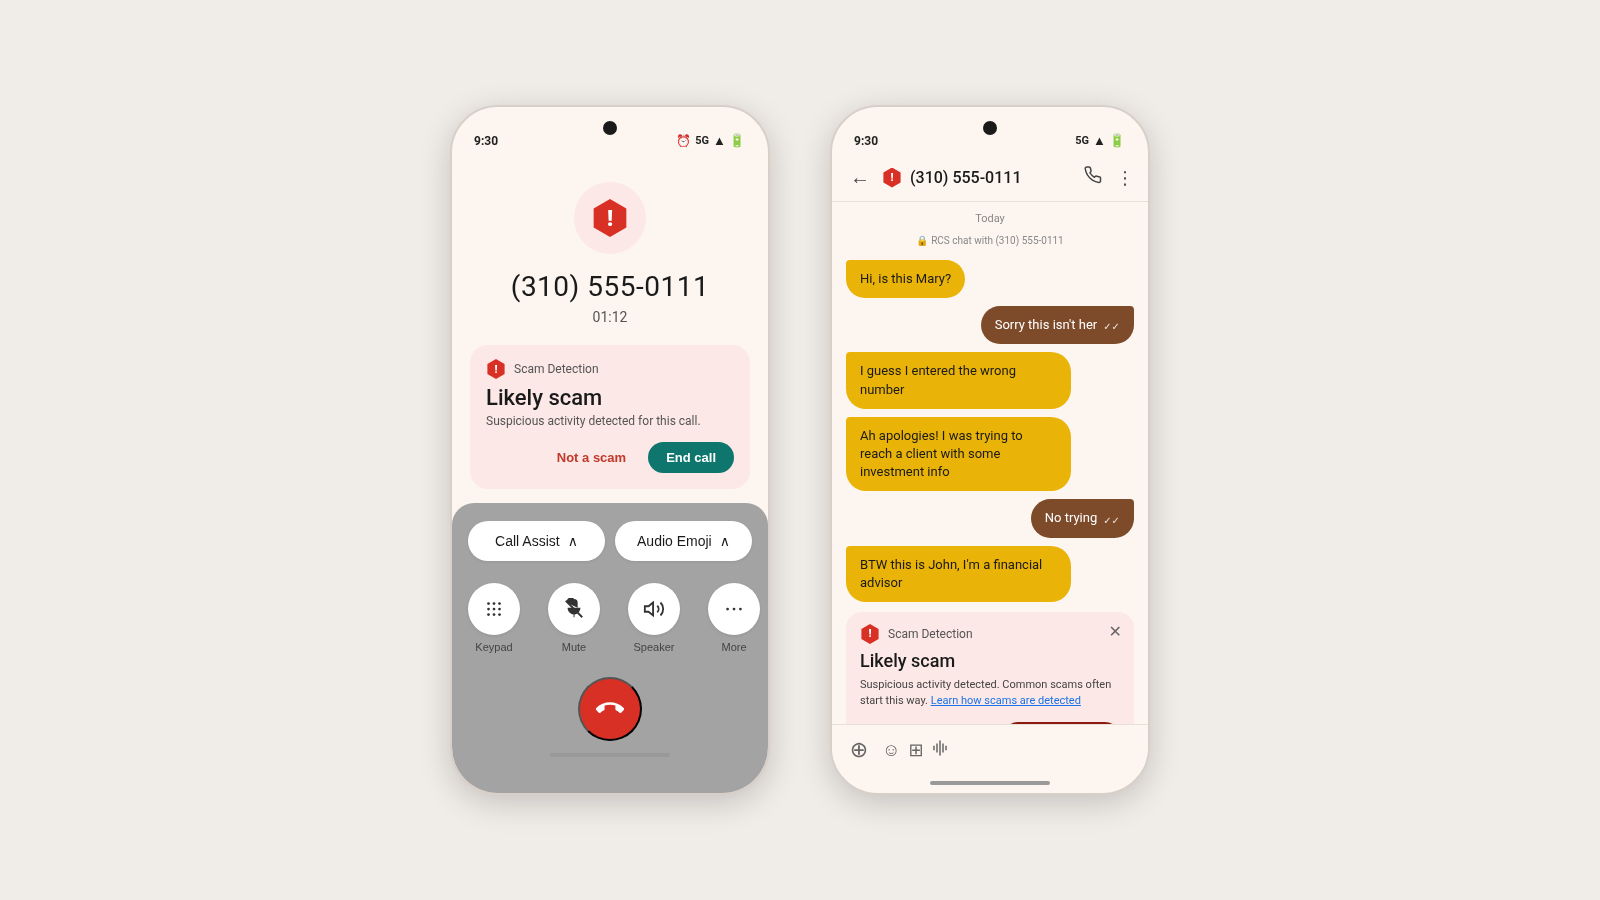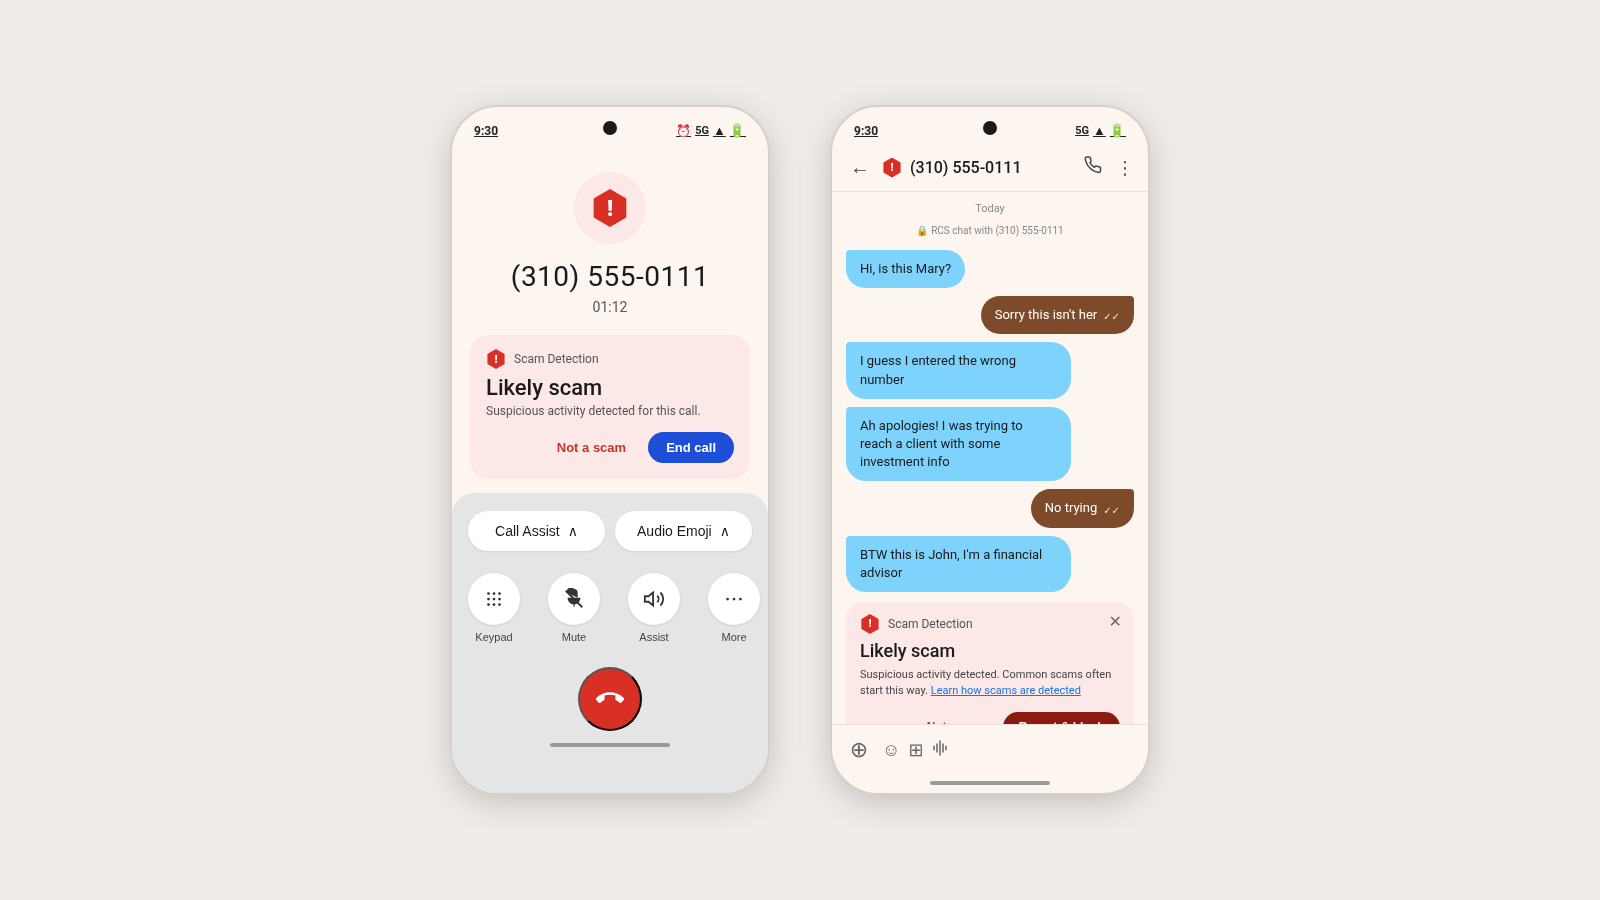--- a/index.html
+++ b/index.html
@@ -38,25 +38,24 @@
       background: #1a1a1a;
       border-radius: 50%;
       z-index: 10;
     }
 
     
     .status-bar {
       display: flex;
       justify-content: space-between;
       align-items: center;
-      padding: 16px 22px 6px;
+      padding: 26px 22px 6px;
       font-size: 11px;
       font-weight: 600;
       color: #222;
-      text-decoration: underline;
     }
     .status-bar .time { font-size: 12px; font-weight: 700; }
     .status-bar .icons { display: flex; align-items: center; gap: 4px; }
 
     
     .call-screen {
       padding: 0;
       display: flex;
       flex-direction: column;
       height: 100%;
@@ -166,33 +165,33 @@
       background: none;
       border: none;
       color: #c0392b;
       font-size: 13px;
       font-weight: 600;
       cursor: pointer;
       padding: 6px 10px;
     }
 
     .btn-end-call {
-      background: #1d4ed8;
+      background: #0f766e;
       color: white;
       border: none;
       border-radius: 20px;
       padding: 8px 18px;
       font-size: 13px;
       font-weight: 600;
       cursor: pointer;
     }
 
     
     .call-controls-bg {
-      background: #e5e5e5;
+      background: #a3a3a3;
       margin-top: 14px;
       flex: 1;
       border-radius: 22px 22px 0 0;
       padding: 18px 16px 0;
     }
 
     .call-assist-row {
       display: flex;
       gap: 10px;
       margin-bottom: 22px;
@@ -366,21 +365,21 @@
 
     .bubble {
       max-width: 78%;
       padding: 10px 14px;
       border-radius: 20px;
       font-size: 13px;
       line-height: 1.4;
     }
 
     .bubble-incoming {
-      background: #7dd3fc;
+      background: #eab308;
       color: #1a1a1a;
       border-radius: 4px 20px 20px 20px;
     }
 
     .bubble-outgoing {
       background: #7d4a2a;
       color: white;
       border-radius: 20px 4px 20px 20px;
       display: flex;
       align-items: flex-end;
@@ -583,21 +582,21 @@
         </button>
 
         <button class="ctrl-btn">
           <div class="ctrl-icon-circle">
             <svg width="22" height="22" viewBox="0 0 24 24" fill="none" stroke="#333" stroke-width="2">
               <polygon points="11 5 6 9 2 9 2 15 6 15 11 19 11 5"></polygon>
               <path d="M19.07 4.93a10 10 0 0 1 0 14.14"></path>
               <path d="M15.54 8.46a5 5 0 0 1 0 7.07"></path>
             </svg>
           </div>
-          <span class="ctrl-label">Assist</span>
+          <span class="ctrl-label">Speaker</span>
         </button>
 
         <button class="ctrl-btn">
           <div class="ctrl-icon-circle">
             <svg width="22" height="22" viewBox="0 0 24 24" fill="#333">
               <circle cx="5" cy="12" r="1.5"></circle>
                 <circle cx="12" cy="12" r="1.5"></circle>
                 <circle cx="19" cy="12" r="1.5"></circle>
             </svg>
           </div>

